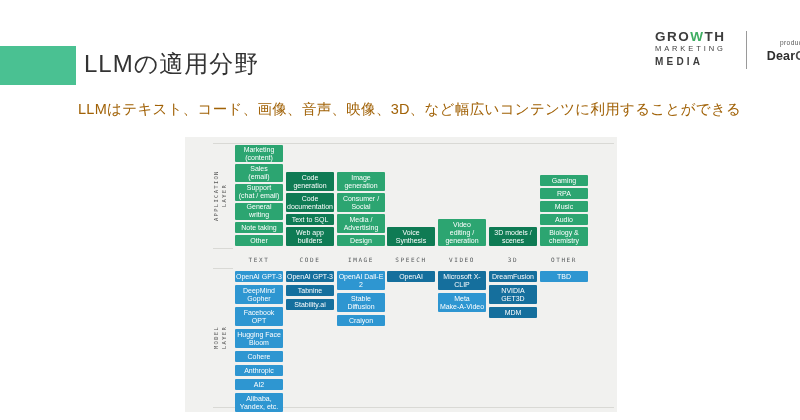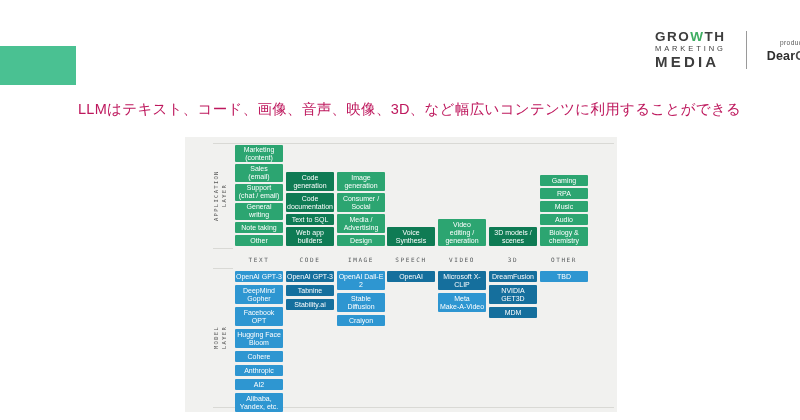--- a/index.html
+++ b/index.html
@@ -3,27 +3,27 @@
 <meta charset="utf-8">
 <style>
   html,body{margin:0;padding:0;}
   .slide{
     position:relative; width:800px; height:420px; background:#ffffff;
     font-family:"Liberation Sans", sans-serif; overflow:hidden;
   }
   
   .accent-bar{position:absolute; left:0; top:46px; width:76px; height:39px; background:var(--accent-green);}
   .title{position:absolute; left:84px; top:48px; margin:0; font-size:24px; font-weight:400; color:#333; letter-spacing:1px;}
-  .subtitle{position:absolute; left:78px; top:100px; width:676px; margin:0; font-size:14.5px; color:#be185d; line-height:1.32; letter-spacing:0.3px;}
+  .subtitle{position:absolute; left:78px; top:100px; width:676px; margin:0; font-size:14.5px; color:#a16207; line-height:1.32; letter-spacing:0.3px;}
   
   .logo{position:absolute; left:655px; top:13px; display:flex; align-items:center; gap:20px; color:#3d3d3d;margin-top:17px;}
   .logo-growth{font-size:13.5px; font-weight:bold; letter-spacing:1.5px; line-height:14px;}
   .logo-check{color:var(--logo-check-green);}
   .logo-marketing{font-size:7.5px; font-weight:normal; letter-spacing:2.9px; line-height:8px; margin-top:1px;}
-  .logo-media{font-size:15px; font-weight:bold; letter-spacing:3.2px; line-height:15px; margin-top:1px;}
+  .logo-media{font-size:10px; font-weight:bold; letter-spacing:3.2px; line-height:15px; margin-top:1px;}
   .logo-divider{width:1px; height:38px; background:#9a9a9a;}
   .logo-right{padding-top:2px;text-align:right;}
   .produced-by{font-size:6.5px; color:#555; letter-spacing:0.4px;}
   .dearone{font-size:12.5px; font-weight:bold; color:#2e2e2e; margin-top:3px; letter-spacing:0.2px;}
   .dearone .brand-light{font-weight:bold; opacity:0.85;}
   
   .diagram{position:absolute; left:185px; top:137px; width:432px; height:275px; background:var(--diagram-bg);}
   .rule{position:absolute; height:1px; background:var(--rule-gray);}
   .rule.top{left:28px; right:3px; top:6px;}
   .rule.bottom{left:28px; right:3px; top:270px;}
@@ -51,20 +51,21 @@
   .cell.app-light{background:var(--app-light);}
   .cell.app-dark{background:var(--app-dark);}
   .cell.model-light{background:var(--model-light);}
   .cell.model-dark{background:var(--model-dark);}
 </style>
 </head>
 <body>
 
 <div class="slide">
   <div class="accent-bar"></div>
+  <h1 class="title">LLMの適用分野</h1>
 
   <div class="logo">
     <div class="logo-left">
       <div class="logo-growth"><span>GRO</span><span class="logo-check">W</span><span>TH</span></div>
       <div class="logo-marketing">MARKETING</div>
       <div class="logo-media">MEDIA</div>
     </div>
     <div class="logo-divider"></div>
     <div class="logo-right">
       <div class="produced-by">produced by</div>

